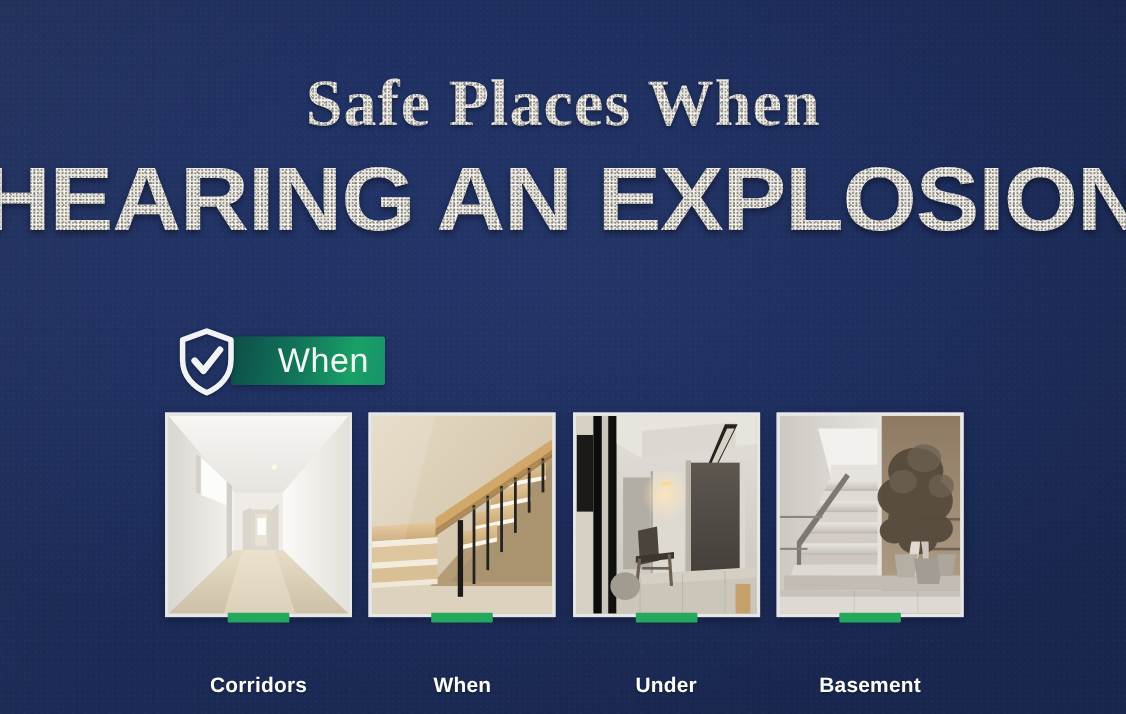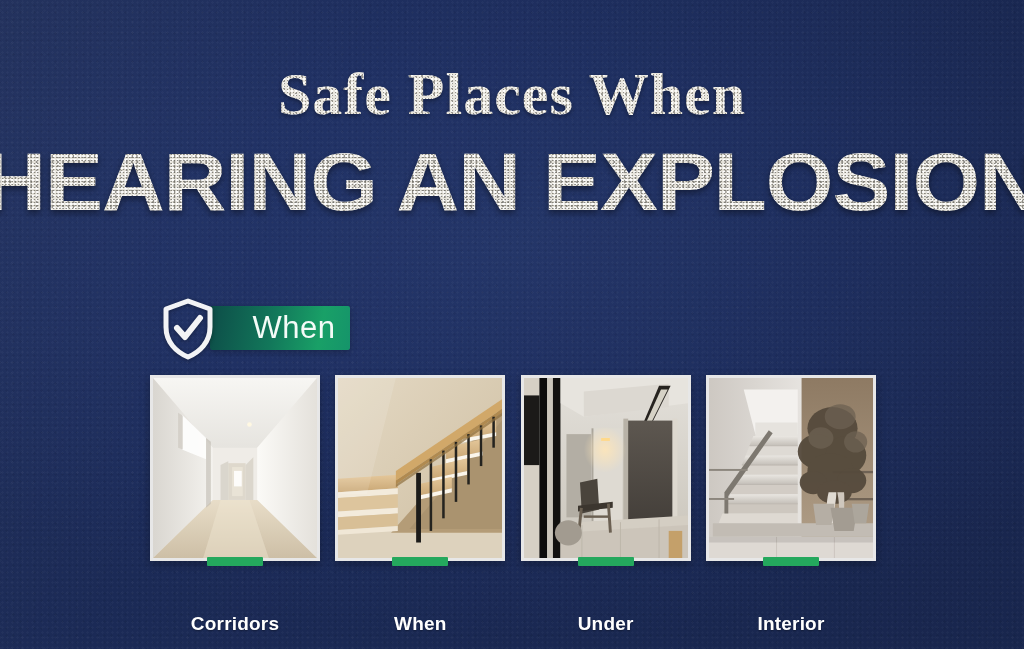--- a/index.html
+++ b/index.html
@@ -510,17 +510,17 @@
       <div>Corridors</div>
       <div></div>
     </div>
     <div class="label-slot">
       <div>When</div>
     </div>
     <div class="label-slot">
       <div>Under</div>
     </div>
     <div class="label-slot">
-      <div>Interior</div>
+      <div>Basement</div>
     </div>
   </div>
 
 </div>
 
 </body></html>

